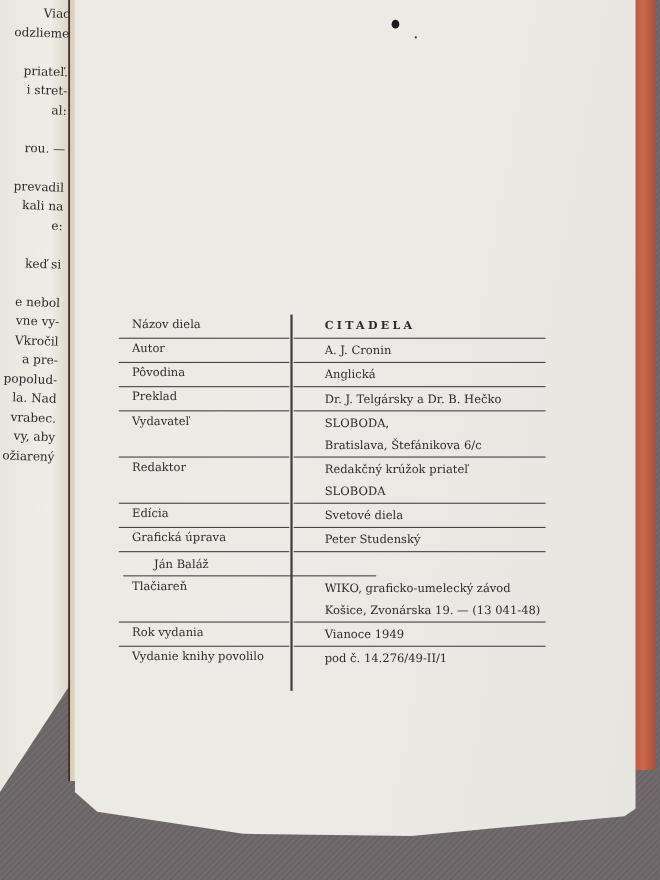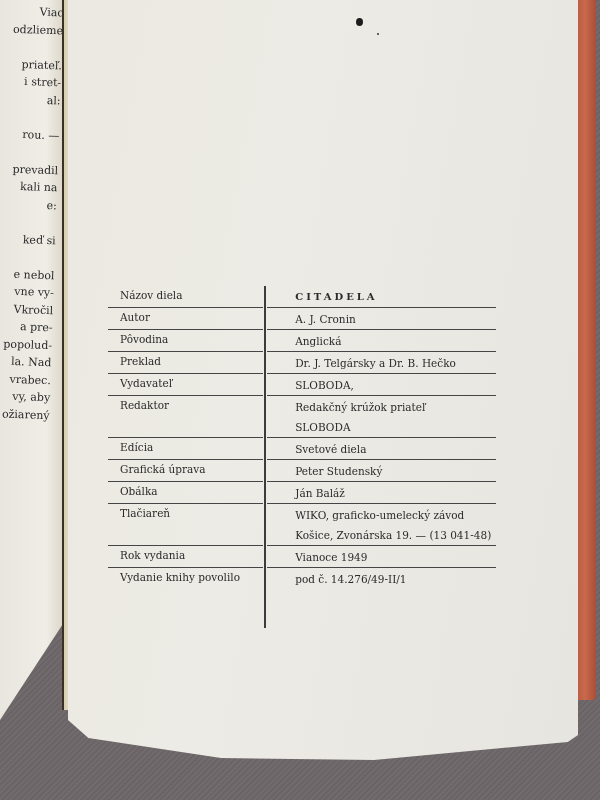--- a/index.html
+++ b/index.html
@@ -144,20 +144,21 @@
     <div class="value">
         <div>Dr. J. Telgársky a Dr. B. Hečko</div>
       </div>
   </div>
   <div class="row">
     <div class="label">
         <div>Vydavateľ</div>
       </div>
     <div class="value">
         <div>SLOBODA,</div>
+        <div>Bratislava, Štefánikova 6/c</div>
       </div>
   </div>
   <div class="row">
     <div class="label">
         <div>Redaktor</div>
       </div>
     <div class="value">
         <div>Redakčný krúžok priateľ</div>
         <div>SLOBODA</div>
       </div>
@@ -172,23 +173,20 @@
   </div>
   <div class="row">
     <div class="label">
         <div>Grafická úprava</div>
       </div>
     <div class="value">
         <div>Peter Studenský</div>
       </div>
   </div>
   <div class="row">
-    <div class="label">
-        <div>Obálka</div>
-      </div>
     <div class="value">
         <div>Ján Baláž</div>
       </div>
   </div>
   <div class="row">
     <div class="label">
         <div>Tlačiareň</div>
       </div>
     <div class="value">
         <div>WIKO, graficko-umelecký závod</div>

